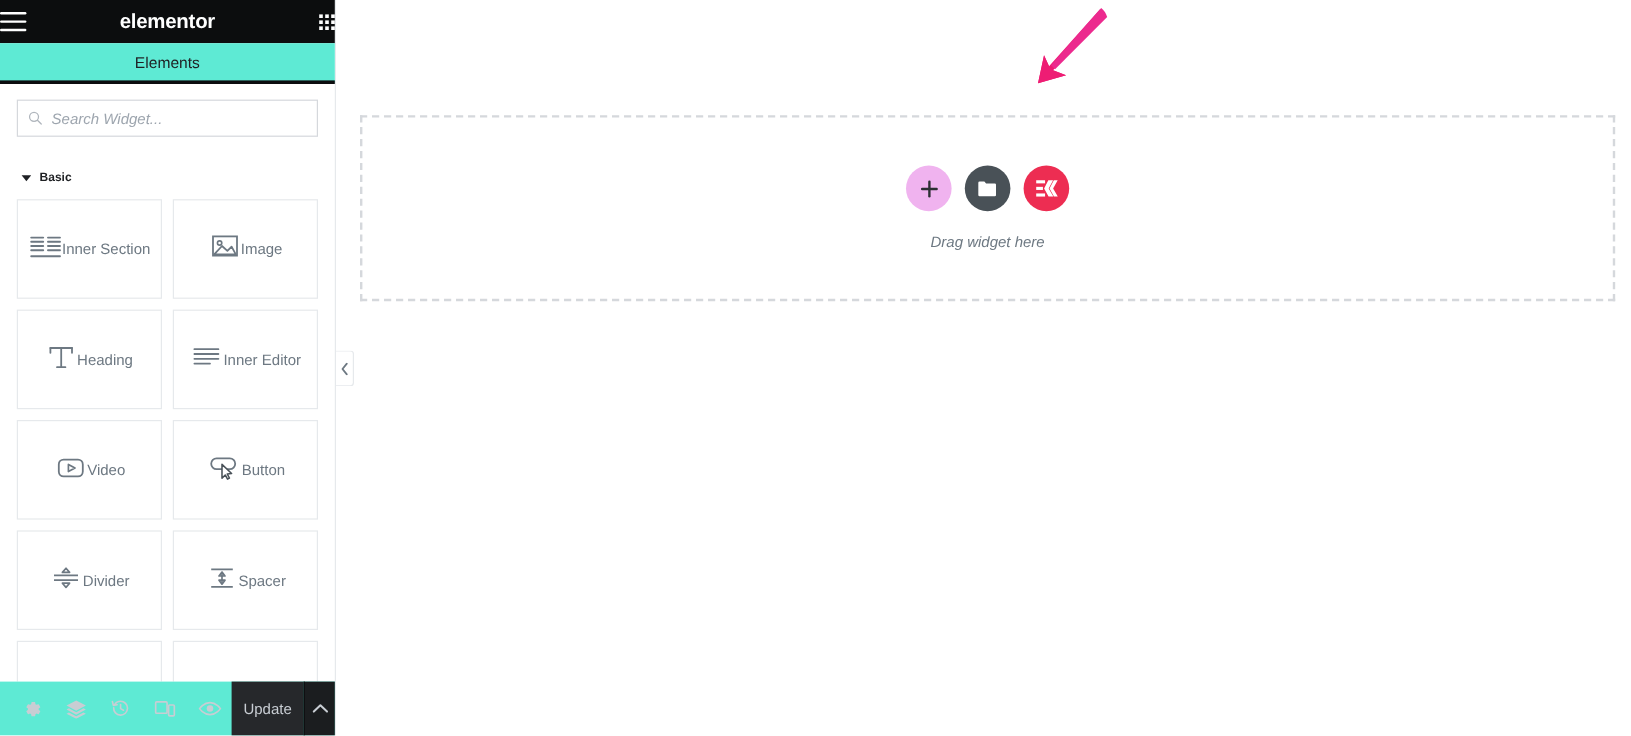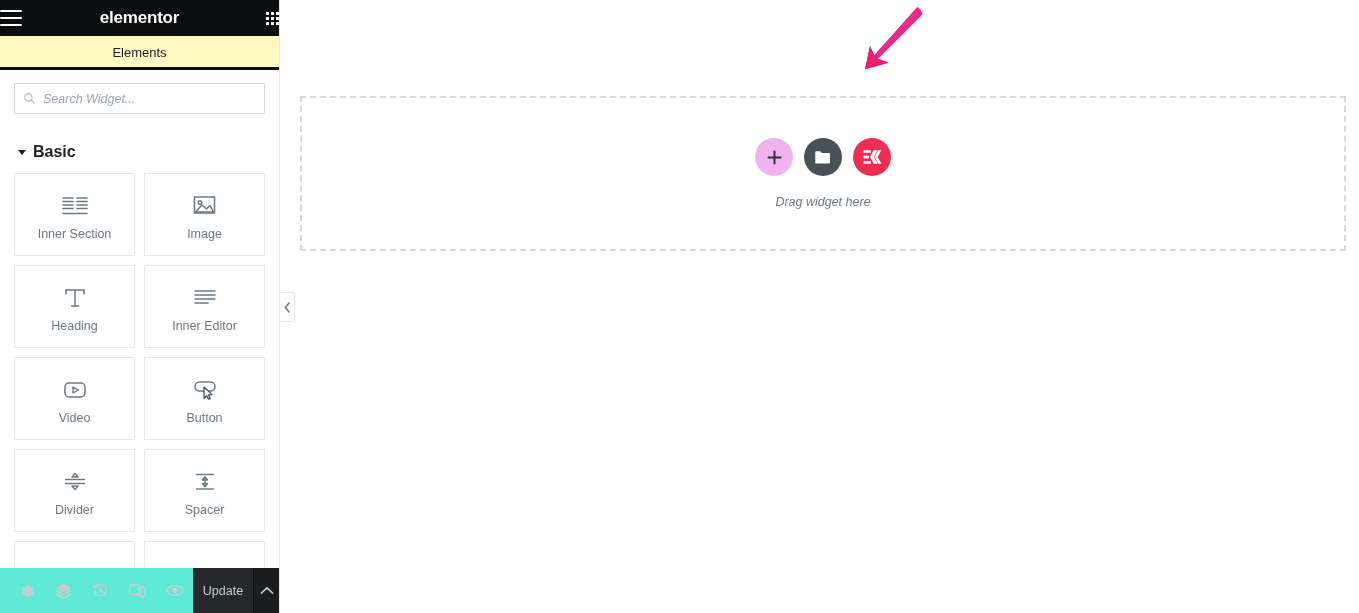--- a/index.html
+++ b/index.html
@@ -33,21 +33,21 @@
     color:#ffffff; font-size:17px; font-weight:700; letter-spacing:-0.2px;
     position:absolute; left:50%; transform:translateX(-50%);
   }
   .grid-icon { display:grid; grid-template-columns:repeat(3,3px); grid-template-rows:repeat(3,3px); gap:2px; cursor:pointer; }
   .grid-icon span { width:3px; height:3px; background:#ffffff; display:block; }
 
   
   .tabs { display:flex; height:34px; flex:0 0 34px; border-bottom:1px solid #e6e9ec; position:relative; }
   .tab {
     flex:1; display:flex; align-items:center; justify-content:center;
-    font-size:13px; color:#6d7882; cursor:pointer; position:relative; background:#fef9c3;
+    font-size:13px; color:#6d7882; cursor:pointer; position:relative; background:#5eead4;
   }
   .tab.active { color:#1f2124; }
   .tab.active::after {
     content:""; position:absolute; left:0; right:0; bottom:-1px; height:3px; background:#0c0d0e;
   }
 
   
   .search-wrap { padding: 13px 14px 0 14px; }
   .search-box {
     position:relative; height:31px; border:1px solid #d5d8dc; background:#fff;
@@ -57,29 +57,29 @@
   .search-box input {
     border:none; outline:none; width:100%; font-size:12.5px;
     font-family:"Liberation Sans", sans-serif; font-style:italic; color:#3b82f6; background:transparent;
   }
   .search-box input::placeholder { color:#9da5ae; font-style:italic; }
 
   
   .panel-body { flex:1 1 auto; overflow:hidden; padding:0 14px; position:relative; }
   .section-title {
     display:flex; align-items:center; gap:7px;
-    font-size:16px; font-weight:700; color:#1f2124;
+    font-size:10px; font-weight:700; color:#1f2124;
     margin: 29px 0 12px 4px;
   }
   .caret-down { width:0;height:0;border-left:4px solid transparent;border-right:4px solid transparent;border-top:5px solid #1f2124; }
 
   .widget-grid { display:grid; grid-template-columns:1fr 1fr; gap:9px; }
   .widget {
     height:83px; border:1px solid #e6e9ec; background:#fff;
-    display:flex; flex-direction:column; align-items:center; justify-content:center;
+    display:flex; flex-direction:row; align-items:center; justify-content:center;
     cursor:move;
   }
   .widget .wicon { height:34px; display:flex; align-items:center; justify-content:center; margin-bottom:4px; }
   .widget .wlabel { font-size:12.5px; color:#6d7882; }
 
   
   .panel-footer {
     height:45px; flex:0 0 45px; background:#5eead4;
     display:flex; align-items:center; position:relative; z-index:5;
   }

